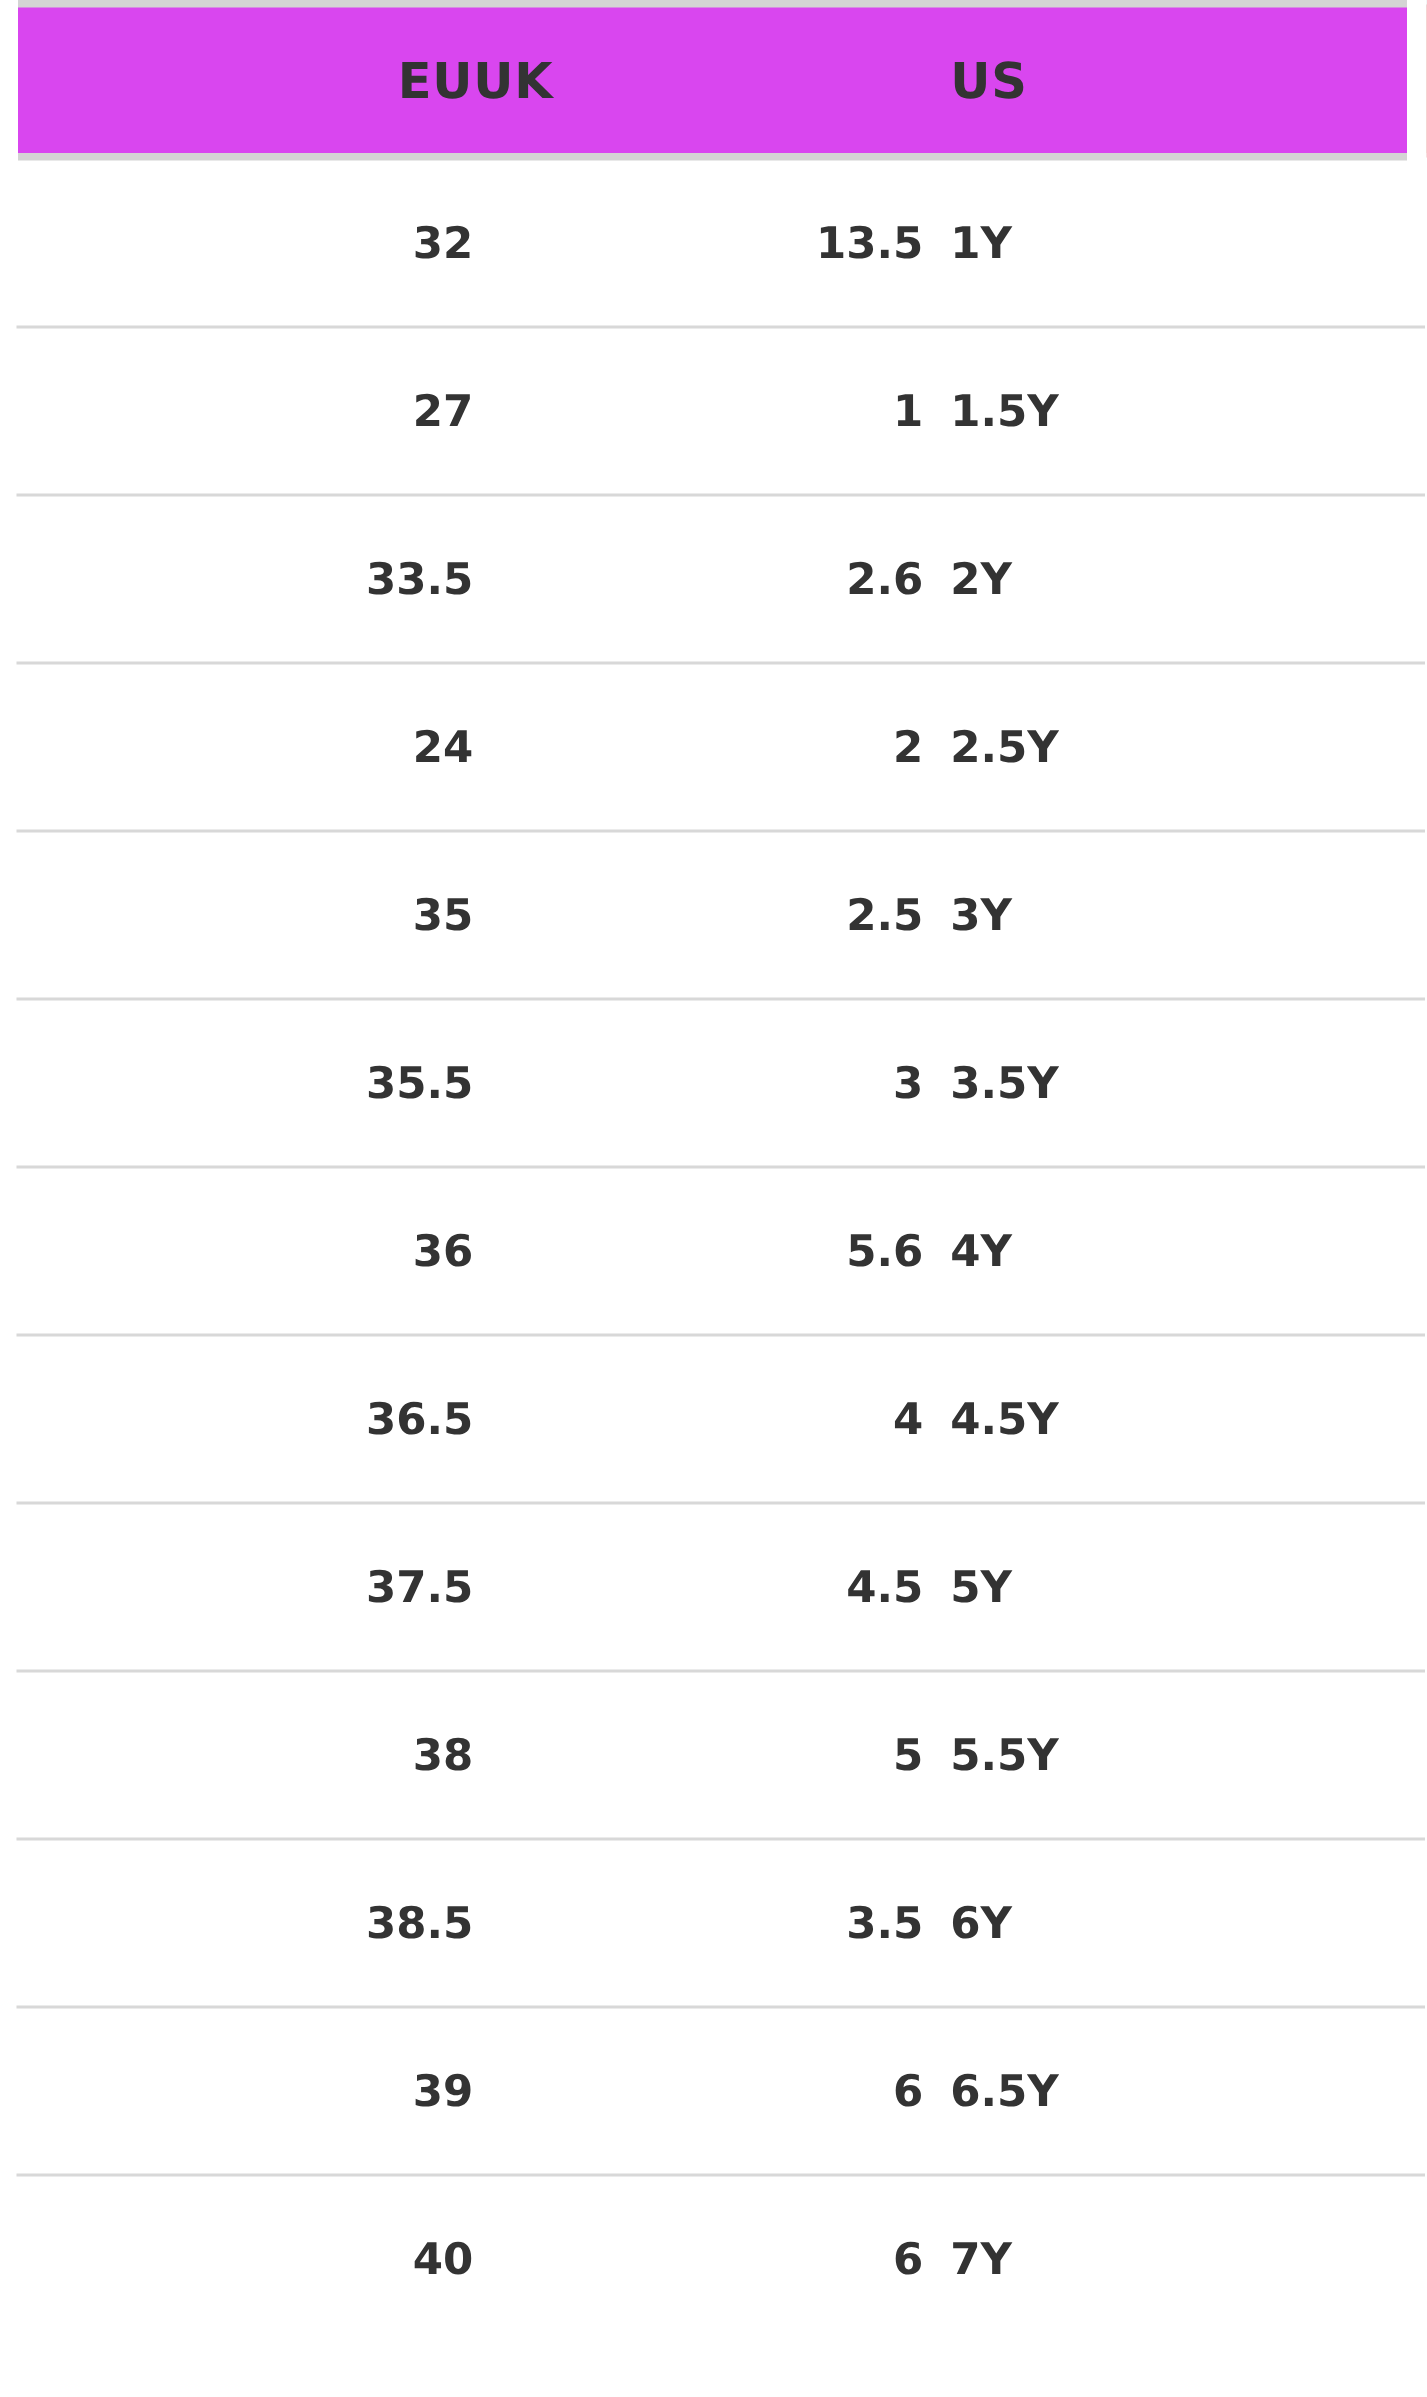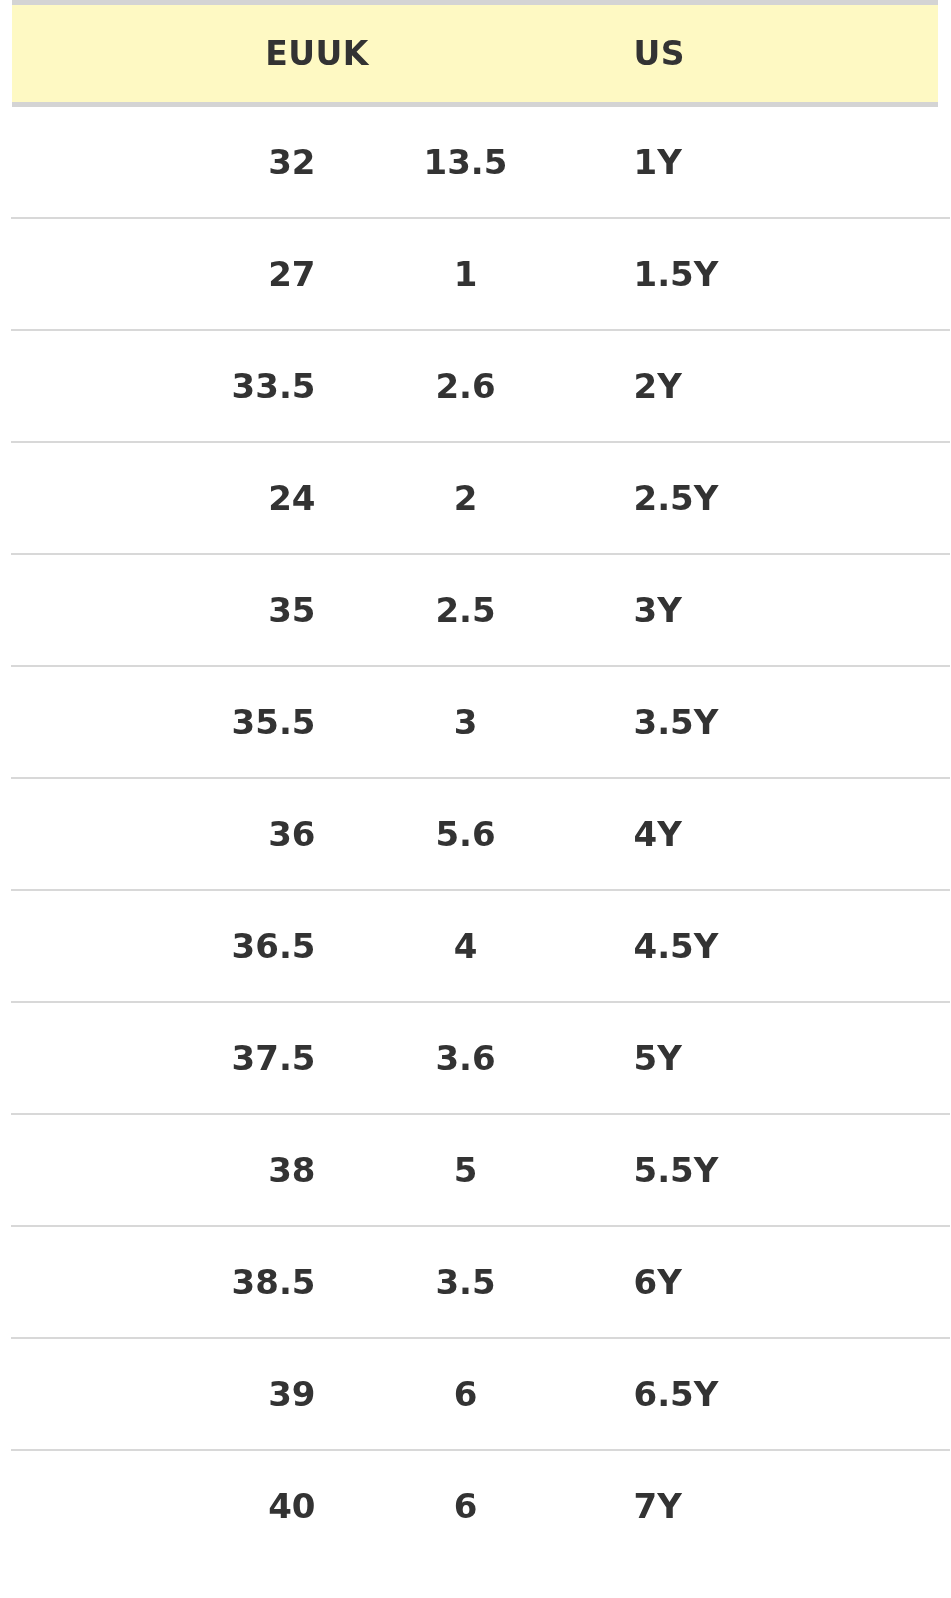--- a/index.html
+++ b/index.html
@@ -31,21 +31,21 @@
   
   col.col-eu { width: 310px; }
   col.col-uk { width: 300px; }
   col.col-us { width: 341px; }
 
   
   thead tr {
     background: #ffed00;
   }
   thead th {
-    background: #fef9c3;
+    background: #d946ef;
     color: #333333;
     font-size: 33px;
     font-weight: bold;
     padding: 0;
     height: 97px;
     vertical-align: middle;
     border-top: 5px solid #d4d4d4;
     border-bottom: 5px solid #d4d4d4;
     letter-spacing: 0.5px;
   }
@@ -77,34 +77,34 @@
     position: relative;
     width: 951px;
   }
 
   
   tbody td {
     height: 110px;
     padding: 0;
     vertical-align: middle;
     color: #333333;
-    font-size: 34px;
+    font-size: 29px;
     font-weight: bold;
     border-bottom: 2px solid #d8d8d8;
     background-clip: padding-box;
   }
   tbody tr:last-child td {
     border-bottom: none;
   }
   td.td-eu {
     text-align: right;
     padding-right: 0px;
   }
   td.td-uk {
-    text-align: center;
+    text-align: right;
     padding-right: 0px;
   }
   td.td-us {
     text-align: left;
     padding-left: 18px;
   }
 
   
   tbody tr td:first-child { border-left: 11px solid #ffffff; }
   tbody tr td:last-child  { border-right: 13px solid #ffffff; }
@@ -166,21 +166,21 @@
             <td class="td-uk">5.6</td>
             <td class="td-us">4Y</td>
           </tr>
           <tr>
             <td class="td-eu">36.5</td>
             <td class="td-uk">4</td>
             <td class="td-us">4.5Y</td>
           </tr>
           <tr>
             <td class="td-eu">37.5</td>
-            <td class="td-uk">3.6</td>
+            <td class="td-uk">4.5</td>
             <td class="td-us">5Y</td>
           </tr>
           <tr>
             <td class="td-eu">38</td>
             <td class="td-uk">5</td>
             <td class="td-us">5.5Y</td>
           </tr>
           <tr>
             <td class="td-eu">38.5</td>
             <td class="td-uk">3.5</td>

